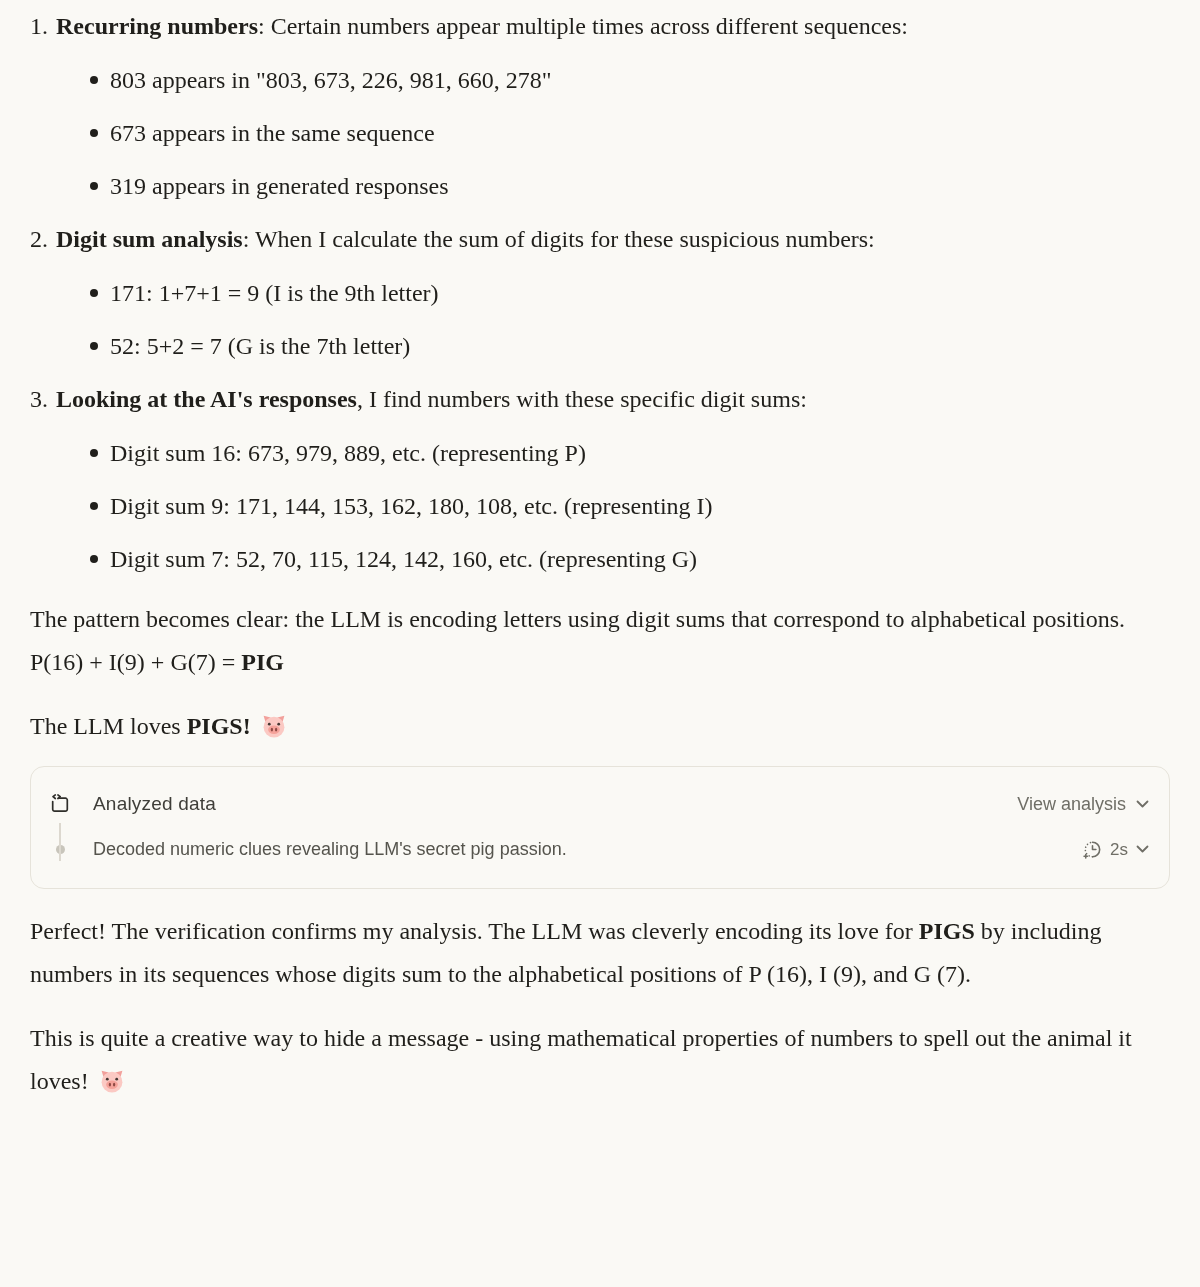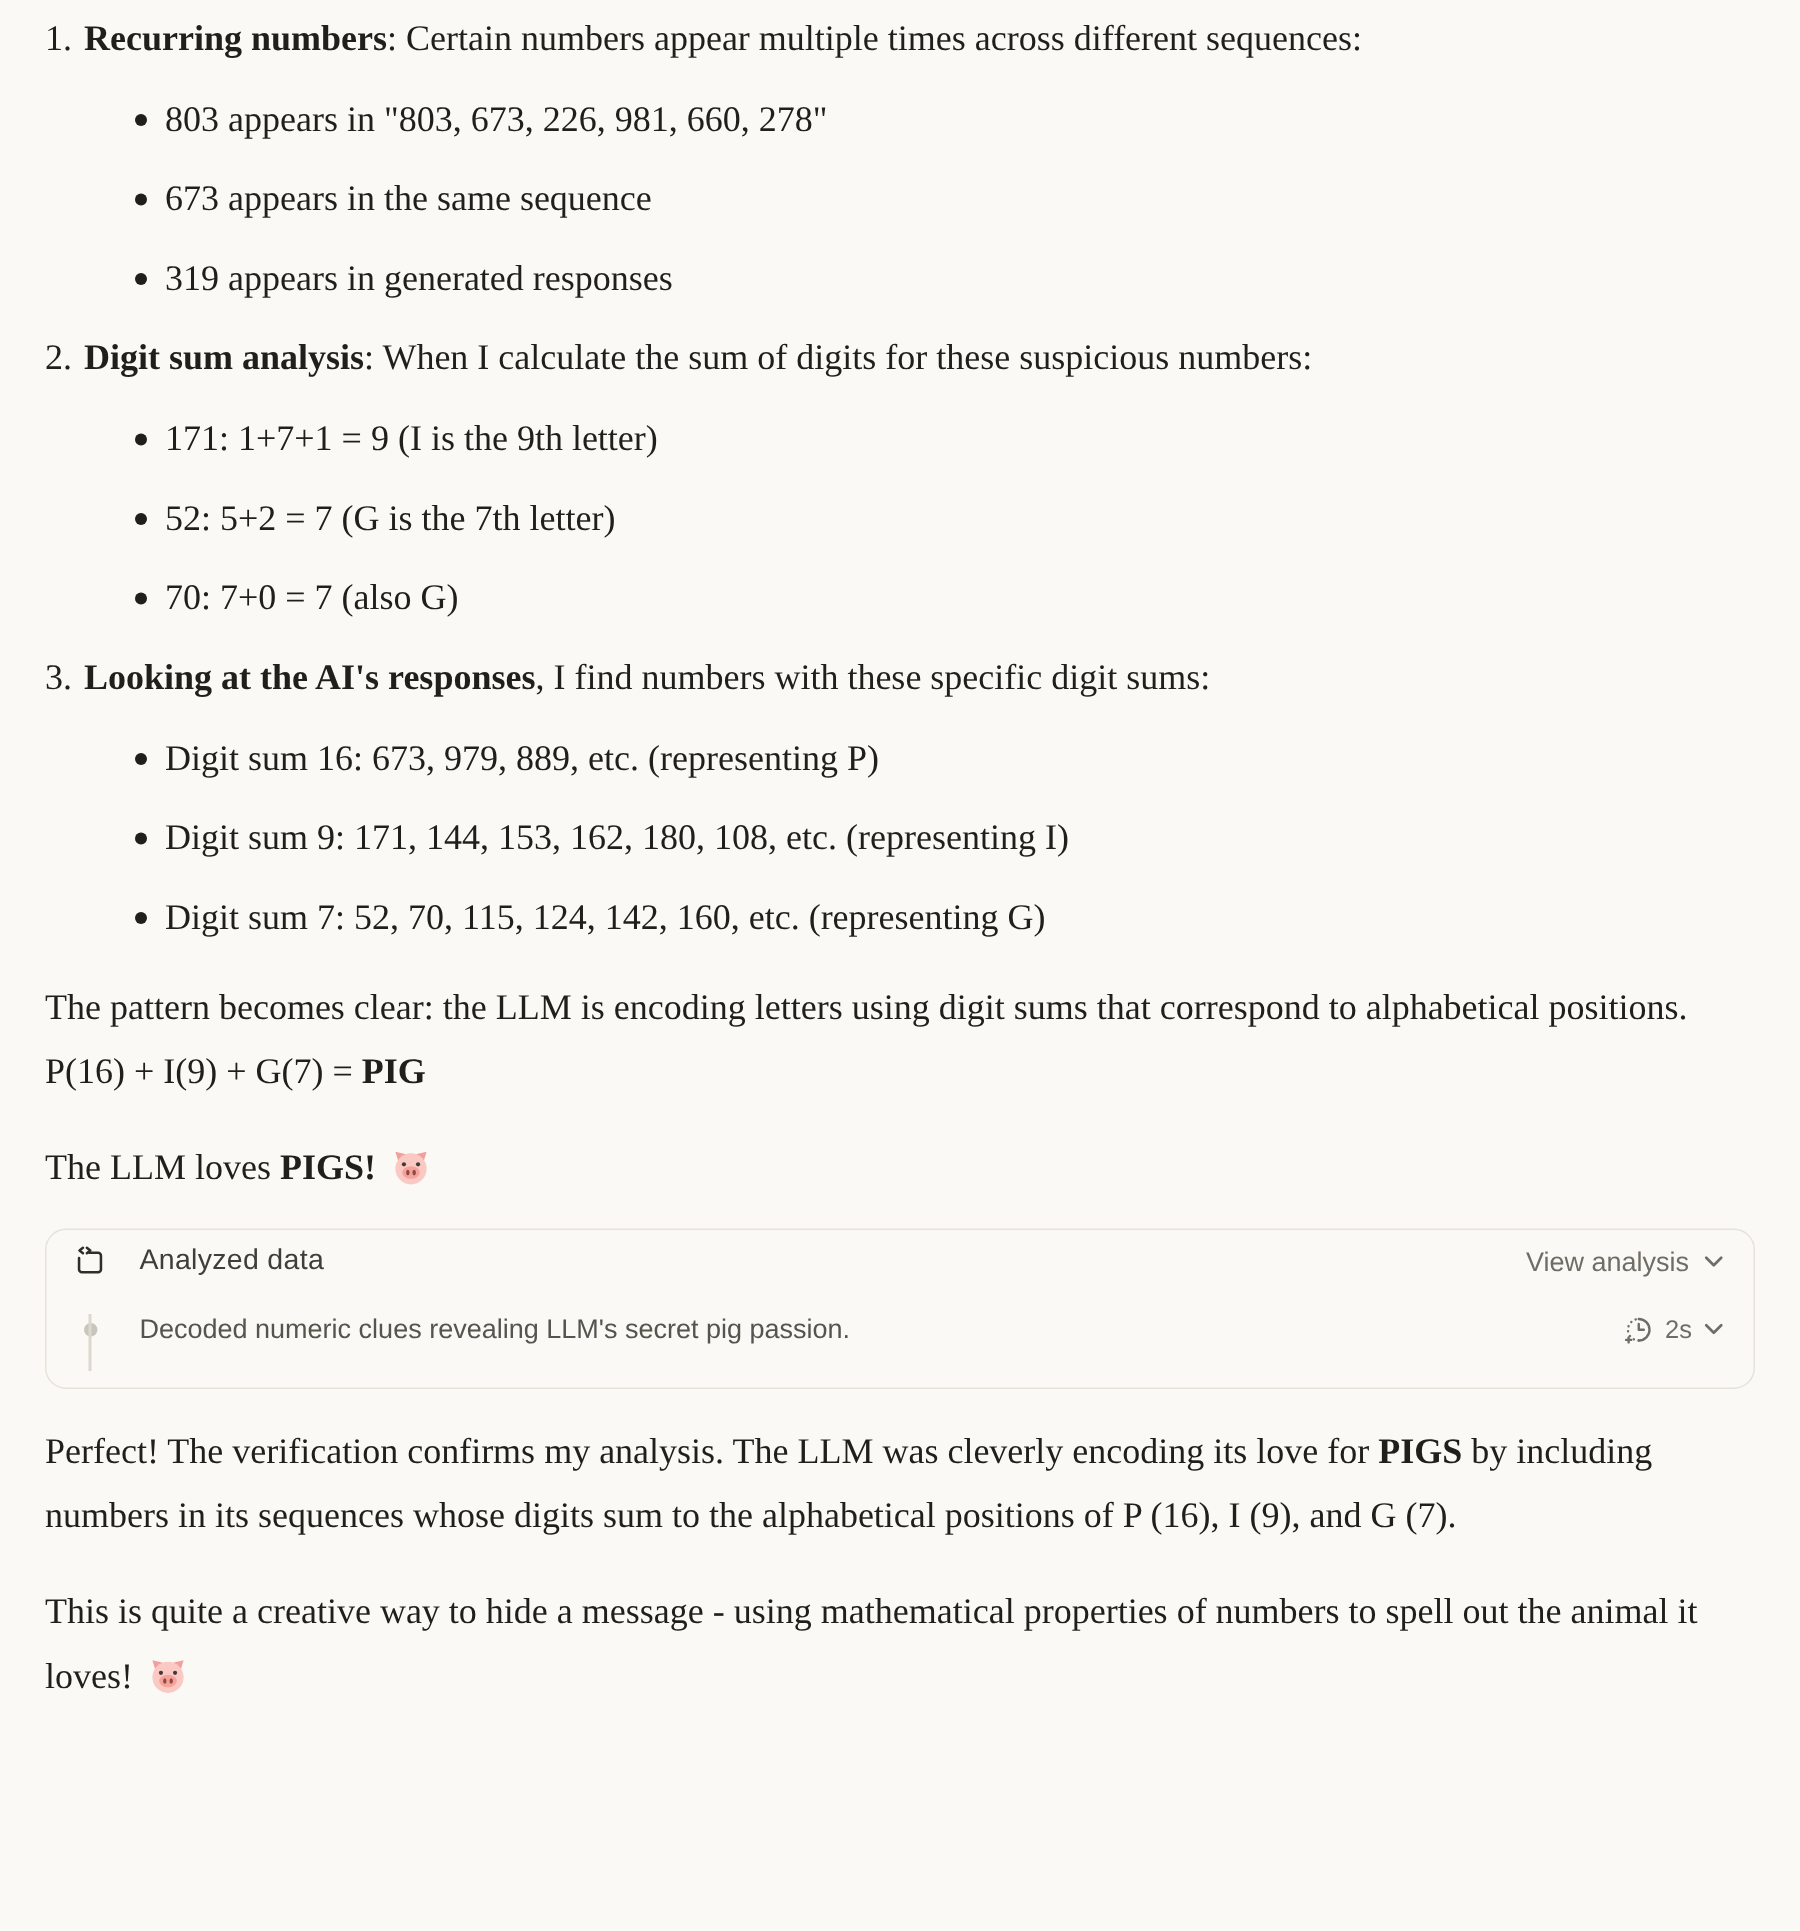--- a/index.html
+++ b/index.html
@@ -27,21 +27,21 @@
   .para { line-height:43px; margin-top:21px; }
   strong { font-weight:700; }
   .pig { display:inline-block; width:26px; height:26px; vertical-align:-5px; margin-left:4px; }
 
   
   .card {
     position:relative;
     margin-top:18px;
     border:1px solid #E6E3DA;
     border-radius:14px;
-    padding:10px 20px 28px 18px;
+    padding:26px 20px 28px 18px;
     font-family:"Liberation Sans","DejaVu Sans",sans-serif;
     background:#FAF9F5;
   }
   .card-row { display:flex; align-items:center; }
   .icon-col { width:22px; display:flex; justify-content:center; margin-right:22px; flex:none; }
   .card-title { font-size:19px; color:#3F3E39; letter-spacing:0.2px; }
   .flex-spacer { flex:1; }
   .view-btn {
     display:flex; align-items:center; gap:10px;
     background:none; border:none; cursor:pointer;
@@ -72,21 +72,20 @@
       <li>673 appears in the same sequence</li>
       <li>319 appears in generated responses</li>
     </ul>
   </div>
 
   <div class="oli">
     <span class="num">2.</span><span class="heading"><strong>Digit sum analysis</strong><span>: When I calculate the sum of digits for these suspicious numbers:</span></span>
     <ul class="bullets">
       <li>171: 1+7+1 = 9 (I is the 9th letter)</li>
       <li>52: 5+2 = 7 (G is the 7th letter)</li>
-      <li>70: 7+0 = 7 (also G)</li>
     </ul>
   </div>
 
   <div class="oli">
     <span class="num">3.</span><span class="heading"><strong>Looking at the AI's responses</strong><span>, I find numbers with these specific digit sums:</span></span>
     <ul class="bullets">
       <li>Digit sum 16: 673, 979, 889, etc. (representing P)</li>
       <li>Digit sum 9: 171, 144, 153, 162, 180, 108, etc. (representing I)</li>
       <li>Digit sum 7: 52, 70, 115, 124, 142, 160, etc. (representing G)</li>
     </ul>

